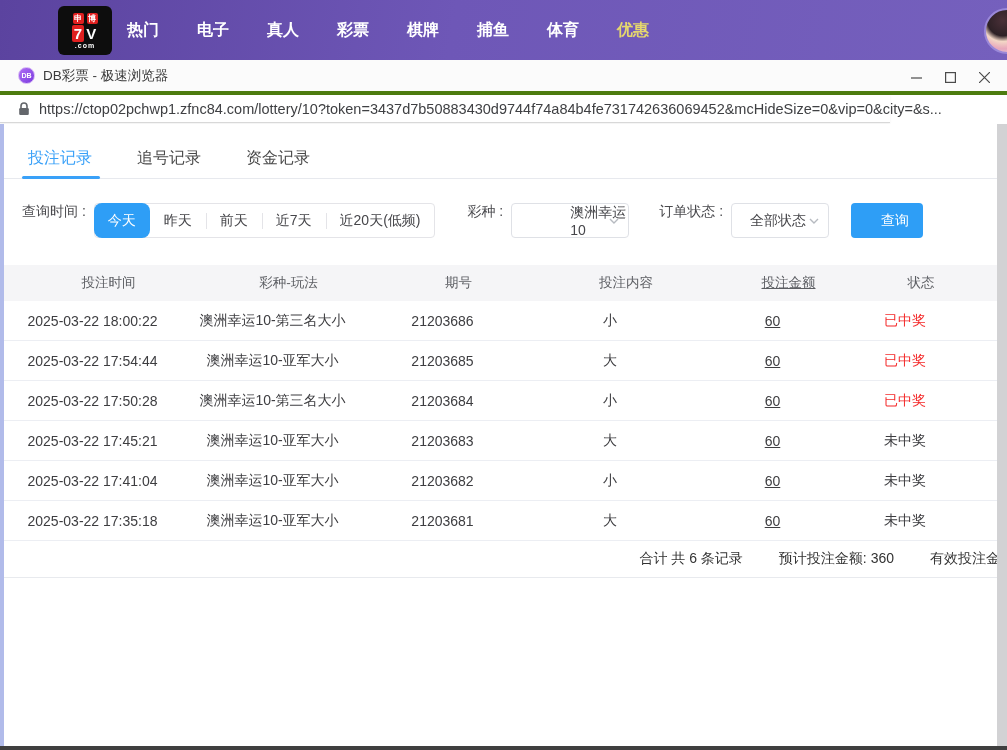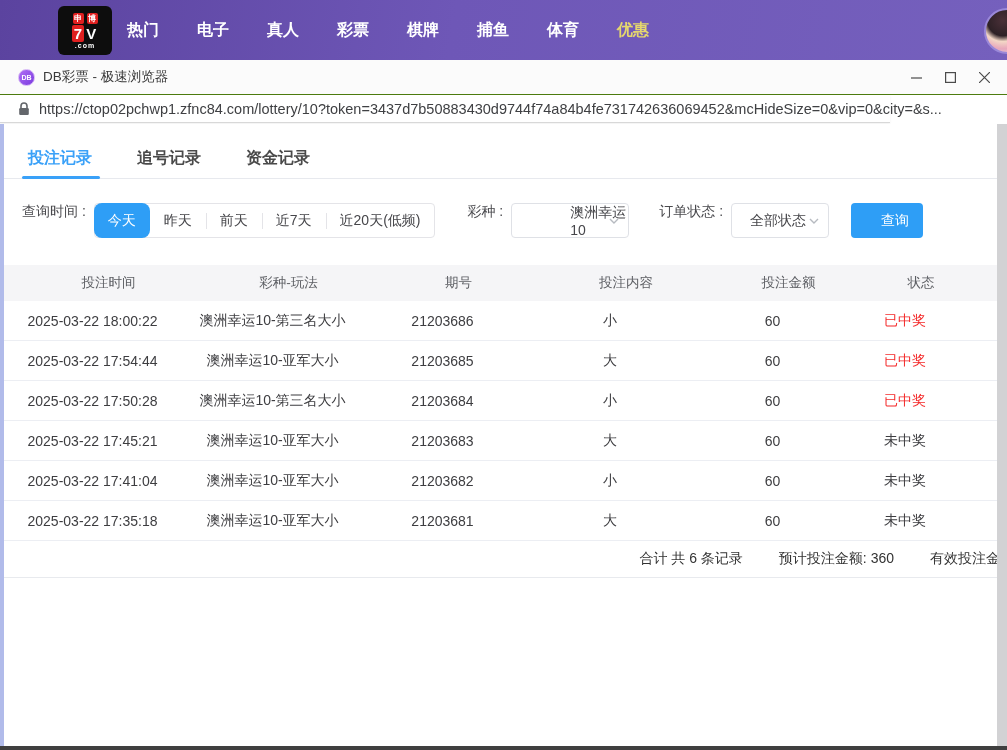--- a/index.html
+++ b/index.html
@@ -20,21 +20,21 @@
   .logo-com { color:#fff; font-weight:bold; font-size:7px; letter-spacing:1px; }
   .main-nav { position:absolute; left:127px; top:0; height:60px; display:flex; align-items:center; gap:38px; }
   .nav-item { color:#ffffff; font-size:16px; font-weight:bold; cursor:pointer; white-space:nowrap; }
   .nav-item.highlight { color:#e5d76d; }
   .avatar { position:absolute; left:984px; top:8px; width:46px; height:46px; border-radius:50%;
     border:2px solid #9a88d8; overflow:hidden; cursor:pointer;
     background:radial-gradient(circle at 40% 25%,#4a3038 0%,#2e2126 38%,#f3d7c6 52%,#e8a8bc 70%,#c9d4f0 100%); }
 
   
   .titlebar { position:absolute; left:0; top:60px; width:1007px; height:35px; background:#fbfbfb;
-    border-bottom:1px solid #4d7c0f; display:flex; align-items:center; }
+    border-bottom:4px solid #4d7c0f; display:flex; align-items:center; }
   .favicon { width:17px; height:17px; border-radius:50%; margin-left:18px;
     background:linear-gradient(135deg,#b06ef5,#7a3bdf); border:1.5px solid #d4b4f5;
     color:#fff; font-size:7px; font-weight:bold; display:flex; align-items:center; justify-content:center; }
   .window-title { margin-left:8px; font-size:13.5px; color:#3a3a3a; }
   .win-controls { position:absolute; right:6px; top:0; height:35px; display:flex; align-items:center; }
   .win-btn { width:34px; height:35px; display:flex; align-items:center; justify-content:center; cursor:pointer; }
 
   
   .urlbar { position:absolute; left:0; top:95px; width:890px; height:28px; background:#fff;
     border-bottom:1px solid #d8d8d8; box-shadow:0 1px 2px rgba(0,0,0,0.06); display:flex; align-items:center; cursor:text; }
@@ -43,21 +43,21 @@
 
   
   .page { position:absolute; left:0; top:124px; width:1007px; height:622px; background:#fff; }
   .left-strip { position:absolute; left:0; top:124px; width:4px; height:622px; background:#b1bbea; z-index:6; }
   .scrollbar { position:absolute; left:997px; top:124px; width:10px; height:622px; background:#d2d2d4; z-index:6; }
   .bottom-strip { position:absolute; left:0; top:746px; width:1007px; height:4px; background:#3f3f3f; z-index:7; }
 
   
   .tabs { position:absolute; left:0; top:14px; width:997px; height:41px; border-bottom:1px solid #e7e9ee;
     display:flex; align-items:center; gap:45px; padding-left:28px; }
-  .tab { font-size:16px; color:#4a4a4a; cursor:pointer; position:relative; height:41px; display:flex; align-items:center;font-weight:bold; }
+  .tab { font-size:16px; color:#4a4a4a; cursor:pointer; position:relative; height:41px; display:flex; align-items:center; }
   .tab.active { color:#3aa1f8; }
   .tab.active .tab-underline { position:absolute; left:-6px; bottom:0; width:78px; height:3px; border-radius:2px; background:#3aa1f8; }
 
   
   .filters { position:absolute; left:0; top:79px; width:997px; height:35px; display:flex; align-items:flex-start; padding-left:22px; }
   .f-label { font-size:14px; color:#4a4a4e; white-space:nowrap; }
   .seg-group { display:flex; align-items:center; height:35px; border:1px solid #e4e4e8; border-radius:4px; margin-left:8px; }
   .seg { height:33px; display:flex; align-items:center; justify-content:center; padding:0 14px;
     font-size:14px; color:#46464a; cursor:pointer; position:relative; white-space:nowrap; }
   .seg + .seg::before { content:""; position:absolute; left:0; top:9px; width:1px; height:16px; background:#e4e4e8; }
@@ -72,21 +72,21 @@
   .lbl2 { margin-left:32px; } .lbl3 { margin-left:30px; }
   .search-btn { margin-left:22px; width:72px; height:35px; background:#2e9ef6; border:none; border-radius:4px;
     color:#fff; font-size:14px; cursor:pointer; font-family:inherit;padding-left:16px; }
 
   
   .tbl { position:absolute; left:0; top:141px; width:997px; }
   .thead { height:36px; background:#f5f5f7; display:flex; align-items:center; }
   .th { font-size:13.5px; color:#5c5e63; text-align:center;padding-left:32px; }
   .trow { height:40px; display:flex; align-items:center; border-bottom:1px solid #eceef3; }
   .td { font-size:14px; color:#3d3d40; text-align:center; white-space:nowrap; }
-  .c1{width:185px;} .c2{width:175px;} .c3{width:165px;} .c4{width:170px;} .c5{width:155px;} .c6{width:110px;}
+  .c1{width:185px;} .c2{width:175px;} .c3{width:165px;} .c4{width:170px;} .c5{width:155px;text-decoration:underline;} .c6{width:110px;}
   .td.won { color:#f42a2a; }
   .tfoot { height:37px; width:1020px; display:flex; align-items:center; justify-content:flex-end; gap:36px;
     padding-right:6px; border-bottom:1px solid #e8eaee; }
   .tfoot span { font-size:14px; color:#333; white-space:nowrap; }
 
   svg { display:block; }
 </style>
 </head>
 <body>
 

